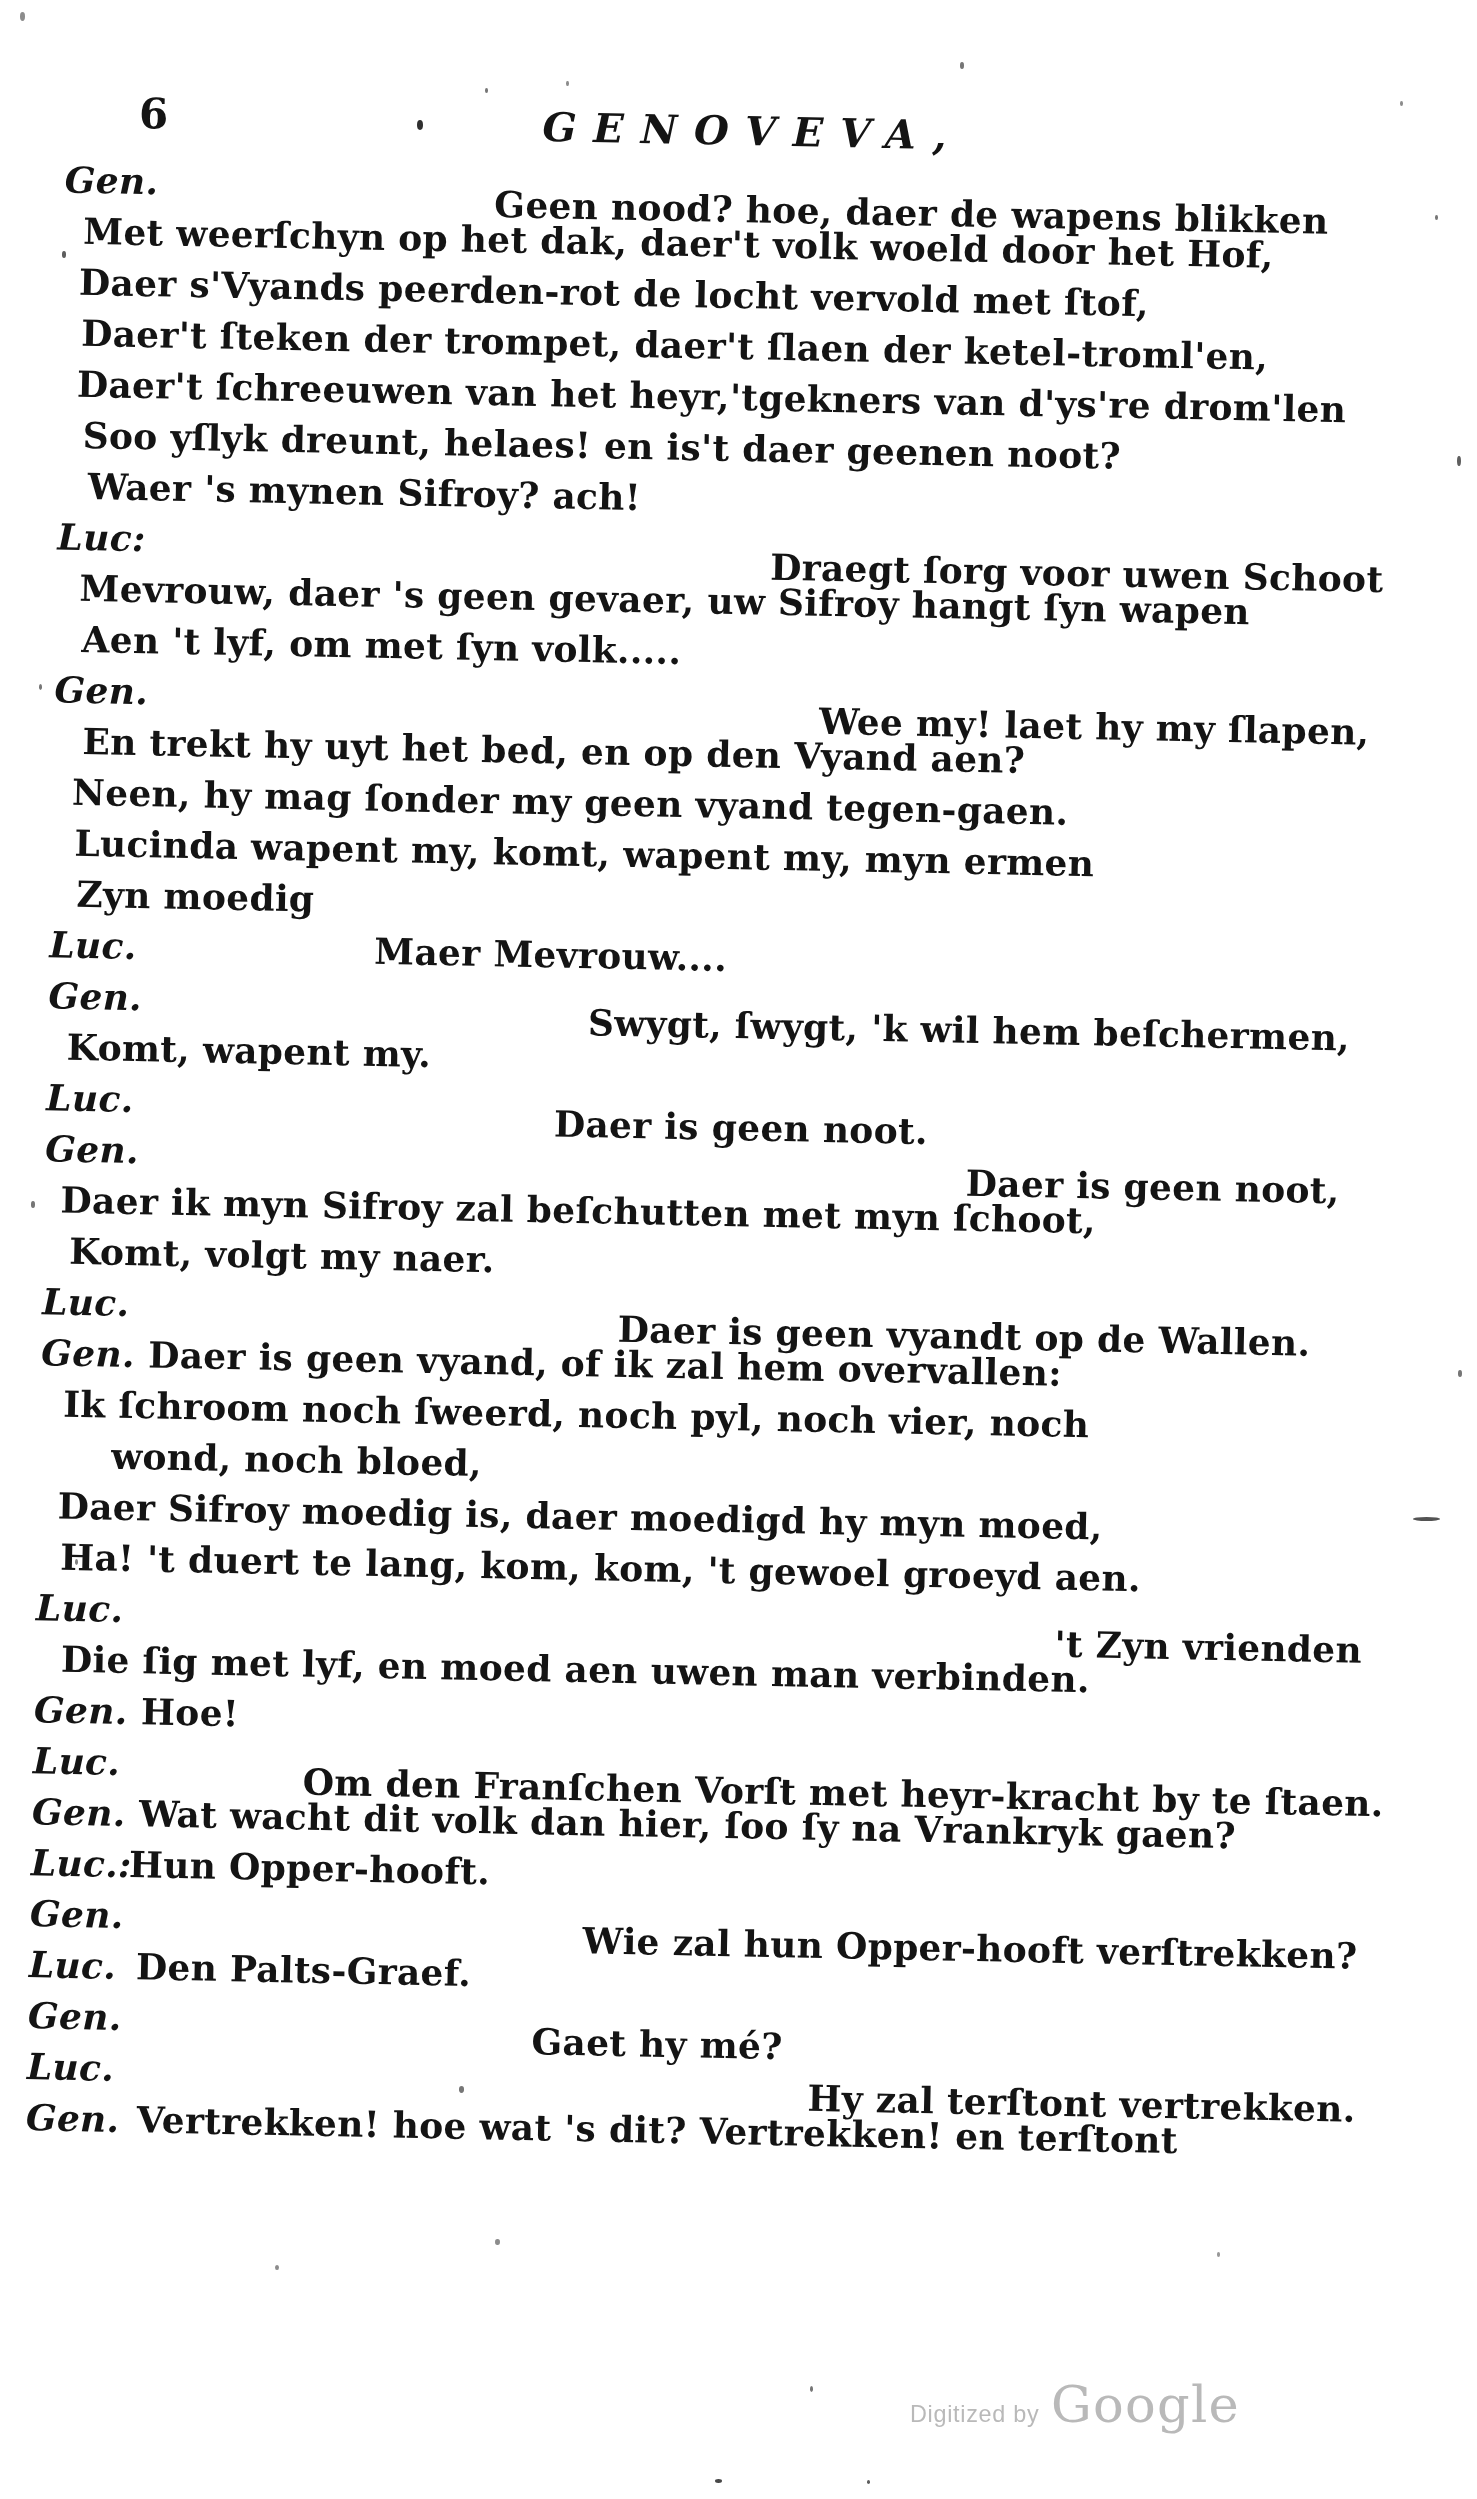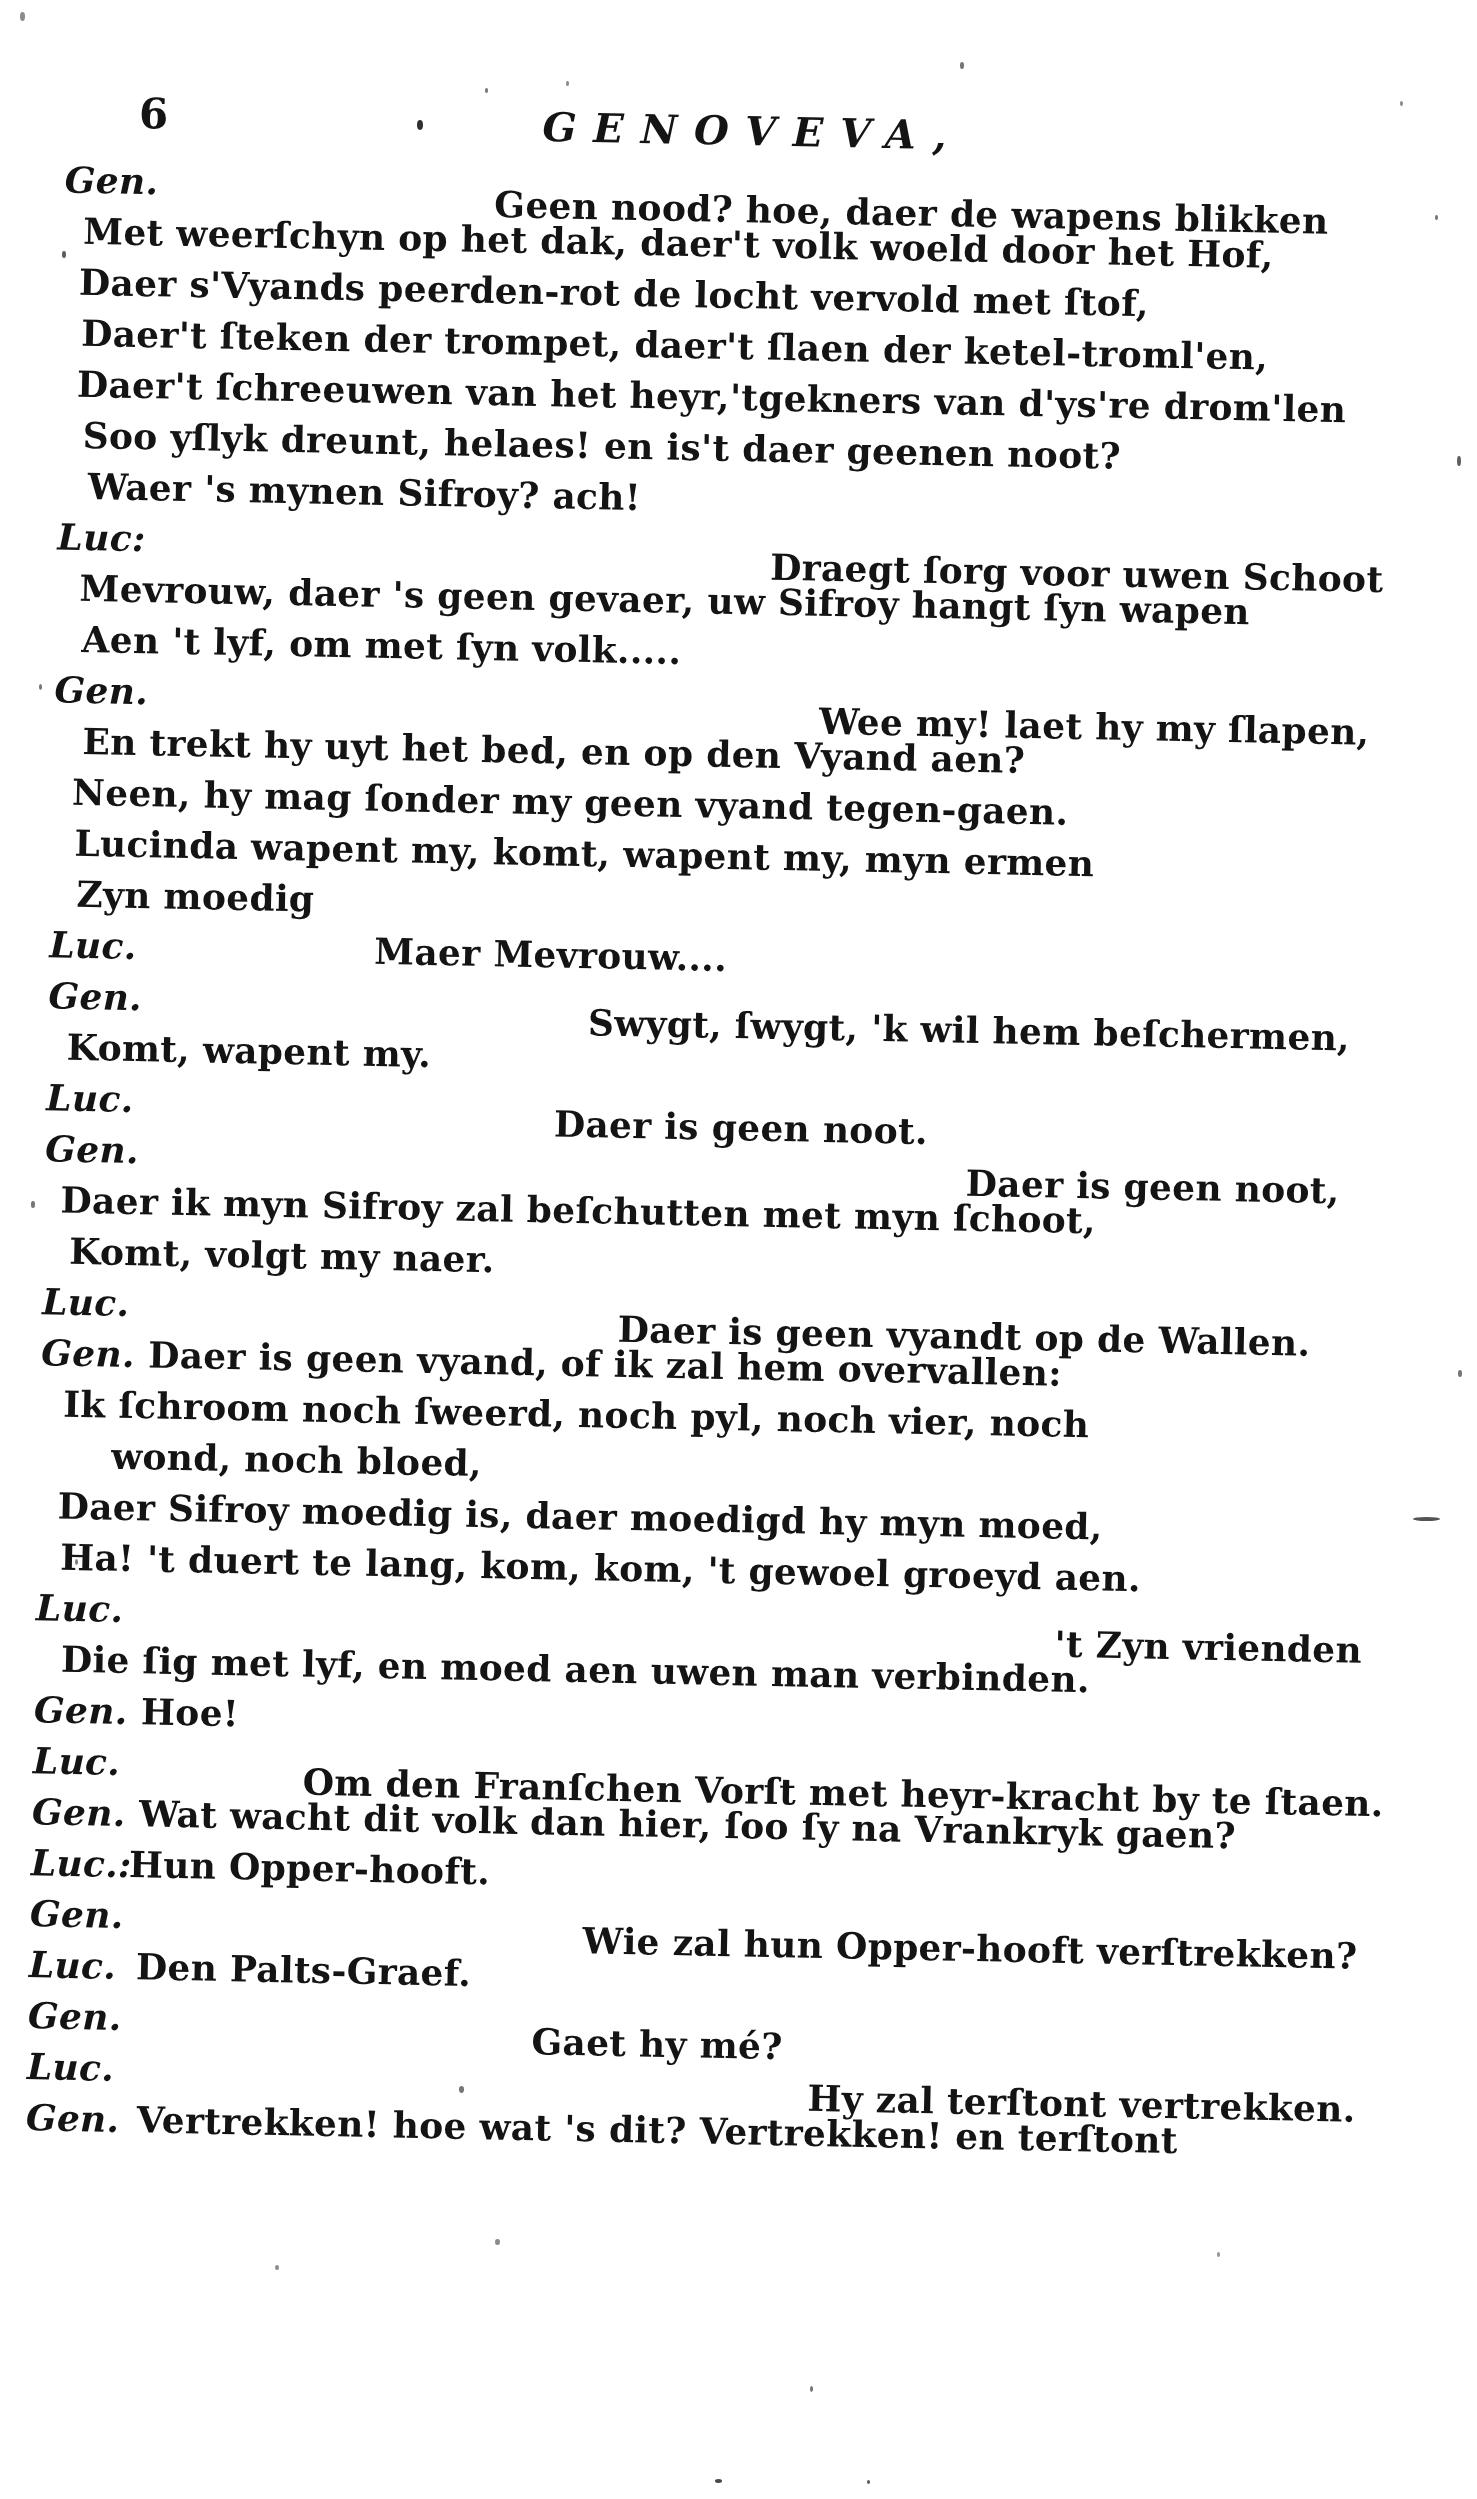--- a/index.html
+++ b/index.html
@@ -101,20 +101,24 @@
         <div class="line"><span class="speaker">Gen.</span><span class="verse" style="margin-left: 107px;">Wat wacht dit volk dan hier, ſoo ſy na Vrankryk gaen?</span></div>
         <div class="line"><span class="speaker">Luc.:</span><span class="verse" style="margin-left: 98px;">Hun Opper-hooft.</span></div>
         <div class="line"><span class="speaker">Gen.</span><span class="verse drop" style="margin-left: 553px;">Wie zal hun Opper-hooft verſtrekken?</span></div>
         <div class="line"><span class="speaker">Luc.</span><span class="verse" style="margin-left: 107px;">Den Palts-Graef.</span></div>
         <div class="line"><span class="speaker">Gen.</span><span class="verse drop" style="margin-left: 504px;">Gaet hy mé?</span></div>
         <div class="line"><span class="speaker">Luc.</span><span class="verse drop" style="margin-left: 781px;">Hy zal terſtont vertrekken.</span></div>
         <div class="line"><span class="speaker">Gen.</span><span class="verse" style="margin-left: 111px;">Vertrekken! hoe wat 's dit? Vertrekken! en terſtont</span></div>
       </div>
   </div>
 
+  <div class="watermark">
+    <span class="wm-prefix">Digitized by</span>
+    <span class="wm-logo">Google</span>
+  </div>
 
 <div class="speck" style="left: 417px; top: 120px; width: 5.9px; height: 9.8px; opacity: 0.9;"></div>
     <div class="speck" style="left: 272px; top: 290px; width: 6.5px; height: 10.4px; opacity: 0.85;"></div>
     <div class="speck" style="left: 62px; top: 251px; width: 3.9px; height: 6.5px; opacity: 0.7;"></div>
     <div class="speck" style="left: 1435px; top: 215px; width: 3.3px; height: 5.2px; opacity: 0.6;"></div>
     <div class="speck" style="left: 1457px; top: 456px; width: 3.9px; height: 10.4px; opacity: 0.7;"></div>
     <div class="speck" style="left: 39px; top: 684px; width: 3.3px; height: 5.9px; opacity: 0.6;"></div>
     <div class="speck" style="left: 31px; top: 1201px; width: 3.9px; height: 6.5px; opacity: 0.6;"></div>
     <div class="speck" style="left: 75px; top: 1559px; width: 3.3px; height: 5.9px; opacity: 0.55;"></div>
     <div class="speck" style="left: 1458px; top: 1370px; width: 3.9px; height: 6.5px; opacity: 0.6;"></div>

